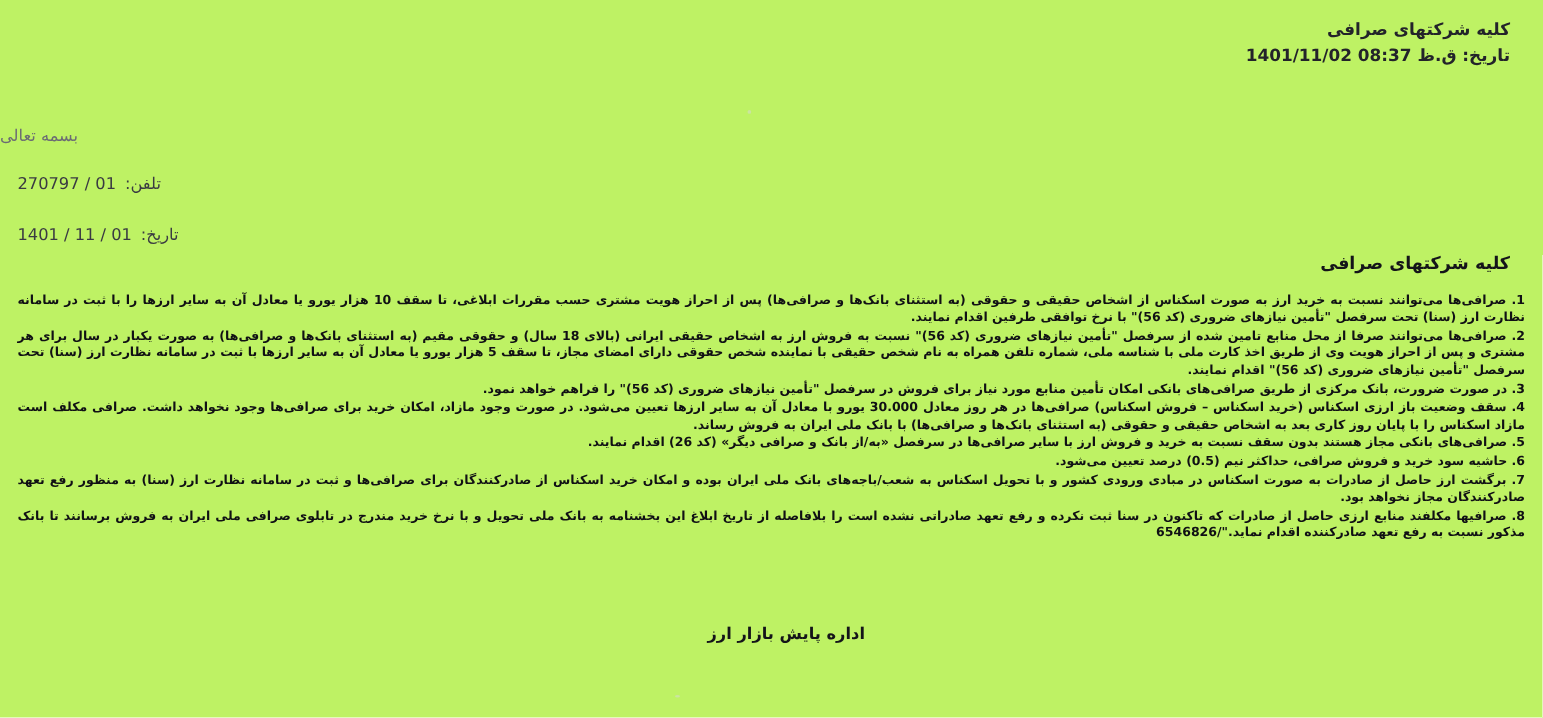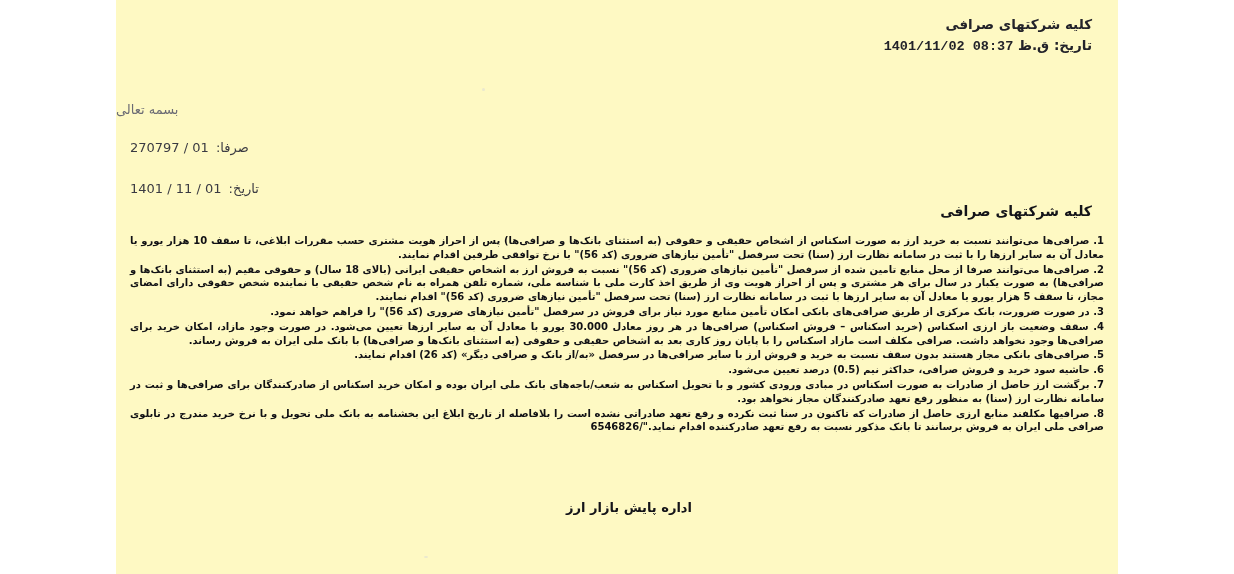--- a/index.html
+++ b/index.html
@@ -8,24 +8,24 @@
     padding: 0;
     background: #ffffff;
   }
   body {
     font-family: "DejaVu Sans", "Liberation Sans", sans-serif;
     color: #1b1b1b;
     -webkit-font-smoothing: antialiased;
   }
   .page {
     position: relative;
-    width: 1002px;
+    width: 1234px;
     height: 574px;
     margin: 0 auto;
-    background: #fef9c3;
+    background: #bef264;
     overflow: hidden;
     direction: rtl;
   }
 
   
   .doc-header {
     position: absolute;
     top: 14px;
     right: 26px;
     text-align: right;
@@ -38,21 +38,20 @@
     white-space: nowrap;
   }
   .hdr-date {
     direction: rtl;
     unicode-bidi: isolate;
   }
   .hdr-date .ltr {
     direction: ltr;
     unicode-bidi: embed;
     display: inline-block;
-    font-family: Liberation Mono, monospace;
   }
 
   
   .basmala {
     position: absolute;
     top: 102px;
     left: 0;
     right: 0;
     text-align: left;
     font-size: 13px;
@@ -148,21 +147,21 @@
       <span>تاریخ:</span>
       <span>ق.ظ</span>
       <span class="ltr">1401/11/02 08:37</span>
     </div>
   </div>
 
   <div class="basmala">بسمه تعالی</div>
 
   <div class="meta-fields">
     <div class="meta-row">
-      <span class="meta-label">صرفا:</span>
+      <span class="meta-label">تلفن:</span>
       <span class="meta-value">270797 / 01</span>
     </div>
     <div class="meta-row">
       <span class="meta-label">تاریخ:</span>
       <span class="meta-value">1401 / 11 / 01</span>
     </div>
   </div>
 
   <div class="addressee">کلیه شرکتهای صرافی</div>
 

